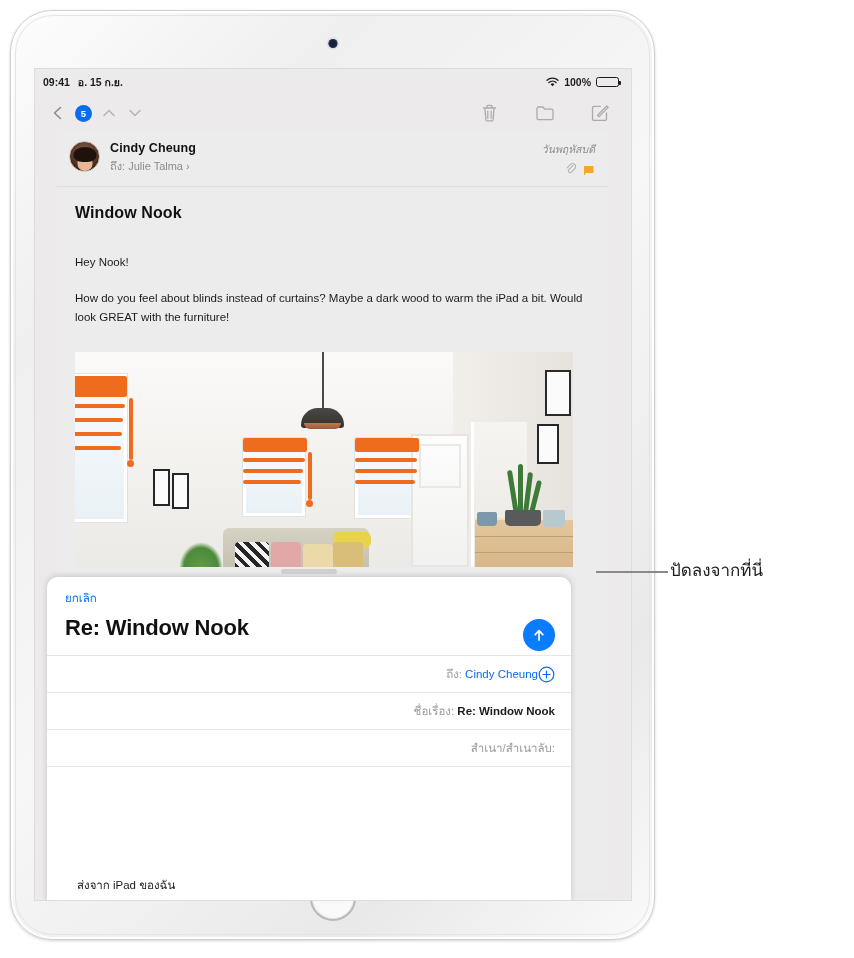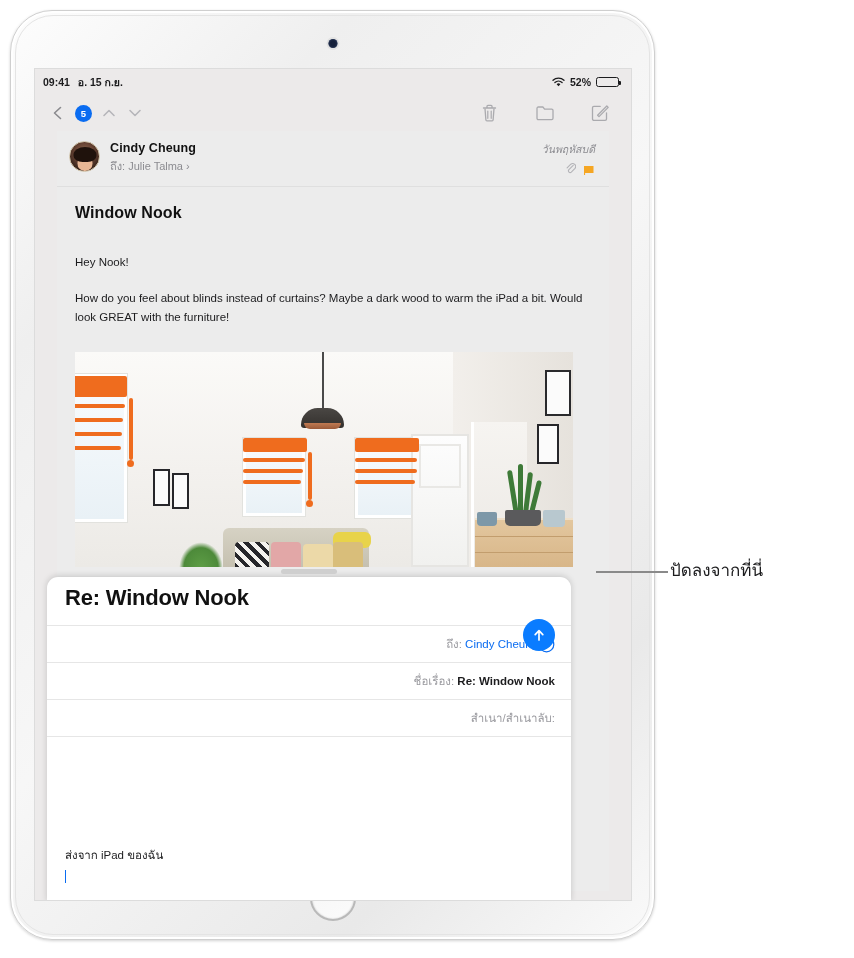--- a/index.html
+++ b/index.html
@@ -337,21 +337,21 @@
   .field-value-link { color: #0a6cf1; }
   .field-value-bold { color: #1c1c1e; font-weight: bold; }
   .plus-icon { width: 17px; height: 17px; color: #0a6cf1; }
   .sheet-body {
     height: 110px;
     border-top: 1px solid #e6e6e6;
   }
   .signature {
     font-size: 11.5px;
     color: #1c1c1e;
-    padding: 0 18px 6px 18px;
+    padding: 0 18px 6px 30px;
   }
   .cursor-line {
     width: 1px;
     height: 13px;
     background: #0a6cf1;
     margin: 0 0 0 18px;
   }
 
   
   .callout-label {
@@ -388,21 +388,21 @@
         <span>อ. 15 ก.ย.</span>
       </div>
       <div class="status-right">
         <span class="wifi-icon">
           <svg width="13" height="10" viewBox="0 0 13 10">
             <path d="M6.5 9.3 L4.6 7.2 A2.7 2.7 0 0 1 8.4 7.2 Z" fill="#1c1c1e"></path>
             <path d="M2.9 5.5 A5.2 5.2 0 0 1 10.1 5.5" stroke="#1c1c1e" stroke-width="1.3" fill="none" stroke-linecap="round"></path>
             <path d="M1 3.3 A8 8 0 0 1 12 3.3" stroke="#1c1c1e" stroke-width="1.3" fill="none" stroke-linecap="round"></path>
           </svg>
         </span>
-        <span>52%</span>
+        <span>100%</span>
         <span class="battery-icon">
           <span class="battery-fill" style="width:100%"></span>
         </span>
       </div>
     </div>
 
     <div class="mail-toolbar">
       <div class="nav-group">
         <span class="chev">
           <svg width="18" height="18" viewBox="0 0 18 18">
@@ -547,20 +547,21 @@
             <div class="slat" style="left:280px; top:117px; width:62px;"></div>
             <div class="slat" style="left:280px; top:128px; width:60px;"></div>
           </div>
         </div>
       </div>
     </div>
 
     <div class="sheet" style="left:12px; top:508px; width:524px; height:325px;">
       <div class="drag-handle"></div>
 
+      <div class="sheet-cancel">ยกเลิก</div>
       <div class="sheet-title">Re: Window Nook</div>
 
       <div class="send-button">
         <svg width="16" height="16" viewBox="0 0 16 16">
           <path d="M8 13 V4 M4.2 7.6 L8 3.7 L11.8 7.6" stroke="#ffffff" stroke-width="1.7" fill="none" stroke-linecap="round" stroke-linejoin="round"></path>
         </svg>
       </div>
 
       <div class="field-row">
         <div>

